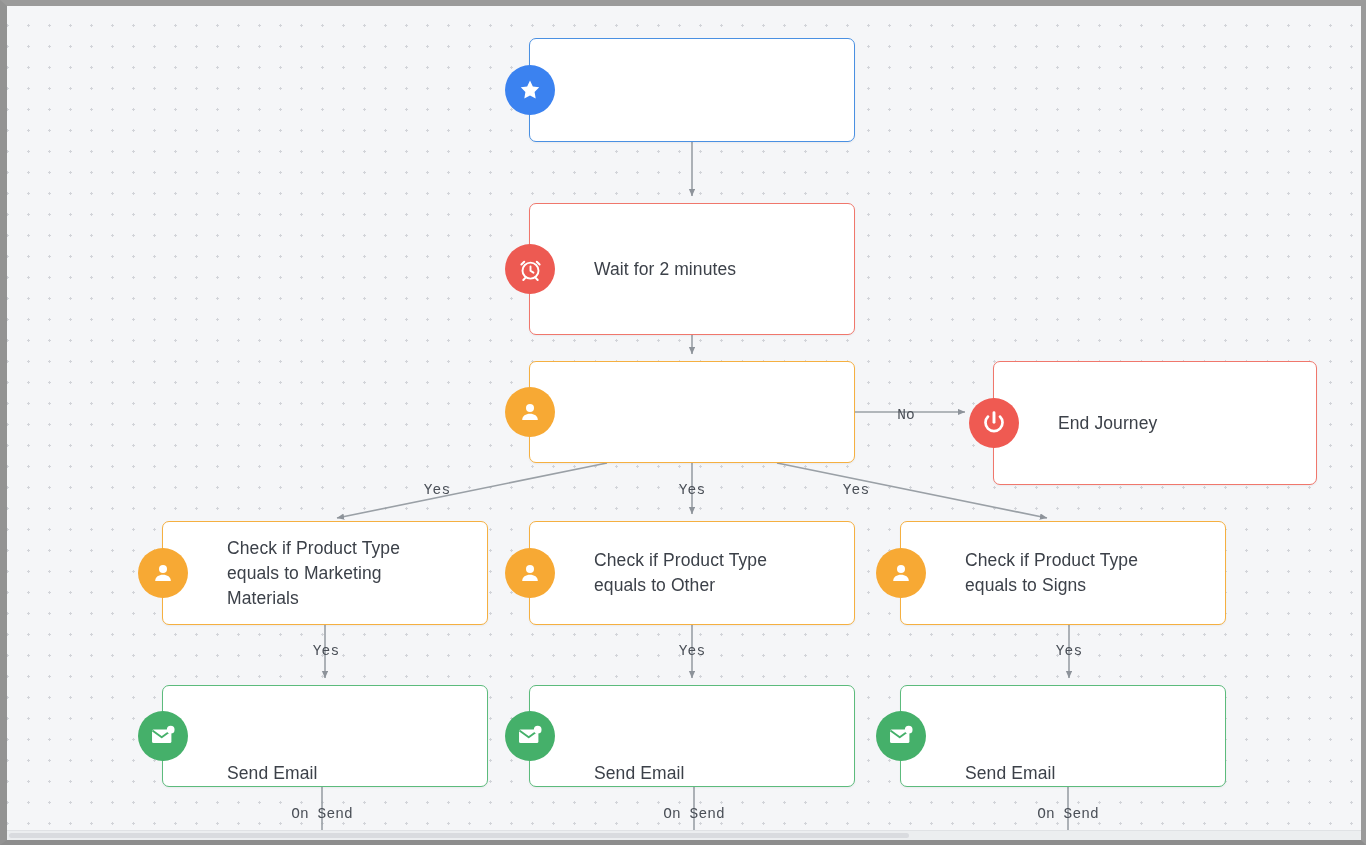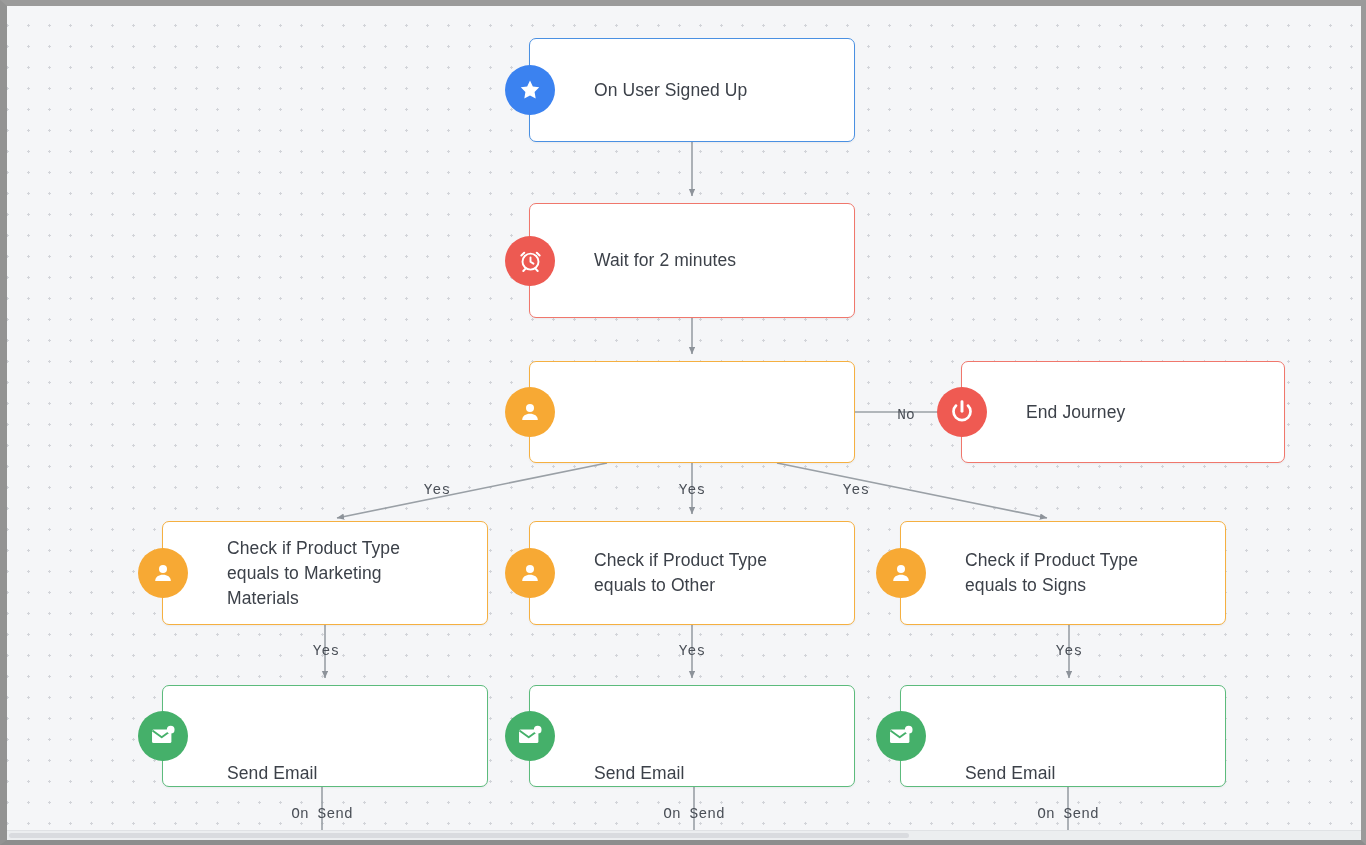--- a/index.html
+++ b/index.html
@@ -177,42 +177,41 @@
         <div class="edge-label" style="left: 1061px; top: 808px;">On Send</div>
       </div>
 
     <div id="nodes-group">
         <div class="node trigger" style="left: 522px; top: 32px; width: 326px; height: 104px;">
           <div class="node-icon ic-trigger">
             <svg width="26" height="26" viewBox="0 0 24 24">
               <path fill="#fff" d="M12 3.2l2.62 5.53 5.88.83-4.26 4.27 1.02 6.06L12 16.98 6.74 19.9l1.02-6.07L3.5 9.56l5.88-.83z"></path>
             </svg>
           </div>
-          <div class="node-label">On User Signed Up</div>
-        </div>
-        <div class="node wait" style="left: 522px; top: 197px; width: 326px; height: 115px;">
+        </div>
+        <div class="node wait" style="left: 522px; top: 197px; width: 326px; height: 132px;">
           <div class="node-icon ic-wait">
             <svg width="27" height="27" viewBox="0 0 24 24">
               <circle cx="12" cy="13" r="7.1" fill="none" stroke="#fff" stroke-width="1.7"></circle>
               <path d="M12 9.3 V13.1 L14.6 14.8" fill="none" stroke="#fff" stroke-width="1.7" stroke-linecap="round"></path>
               <path d="M6.4 5.1 L3.9 7.5 M17.6 5.1 L20.1 7.5" stroke="#fff" stroke-width="1.8" stroke-linecap="round" fill="none"></path>
               <path d="M7.4 19.4 L5.6 21.3 M16.6 19.4 L18.4 21.3" stroke="#fff" stroke-width="1.8" stroke-linecap="round" fill="none"></path>
             </svg>
           </div>
           <div class="node-label">Wait for 2 minutes</div>
         </div>
         <div class="node cond" style="left: 522px; top: 355px; width: 326px; height: 102px;">
           <div class="node-icon ic-cond">
             <svg width="26" height="26" viewBox="0 0 24 24">
               <circle cx="12" cy="8.4" r="3.7" fill="#fff"></circle>
               <path fill="#fff" d="M4.8 19.4c0-3.6 3.3-5.7 7.2-5.7s7.2 2.1 7.2 5.7z"></path>
             </svg>
           </div>
         </div>
-        <div class="node endnode" style="left: 954px; top: 355px; width: 324px; height: 102px;">
+        <div class="node endnode" style="left: 986px; top: 355px; width: 324px; height: 124px;">
           <div class="node-icon ic-end">
             <svg width="28" height="28" viewBox="0 0 24 24">
               <path d="M12 3.2 V11.4" stroke="#fff" stroke-width="2.5" stroke-linecap="round" fill="none"></path>
               <path d="M6.9 6.5a7.3 7.3 0 1 0 10.2 0" stroke="#fff" stroke-width="2.3" stroke-linecap="round" fill="none"></path>
             </svg>
           </div>
           <div class="node-label">End Journey</div>
         </div>
         <div class="node cond" style="left: 155px; top: 515px; width: 326px; height: 104px;">
           <div class="node-icon ic-cond">

